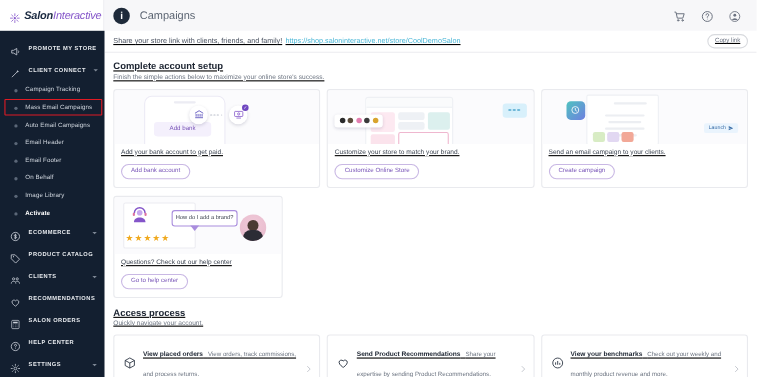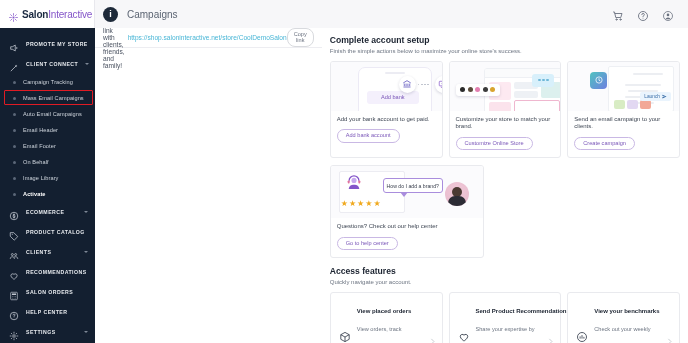--- a/index.html
+++ b/index.html
@@ -11,21 +11,21 @@
   }
   .app { position: relative; width: 688px; height: 343px; display: flex; flex-direction: column; }
 
   
   .topbar { height: 28px; display: flex; align-items: stretch; background: #fff; flex: 0 0 28px; }
   .brand {
     width: 95px; flex: 0 0 95px; display: flex; align-items: center; gap: 3px;
     padding-left: 8px; border-right: 1px solid #e8e8ed; background: #fff;
   }
   .brand-mark { width: 11px; height: 11px; flex: 0 0 11px; position: relative; }
-  .brand-text { font-size: 10px; font-weight: bold; letter-spacing: -0.2px; white-space: nowrap; }
+  .brand-text { font-size: 10px; font-weight: bold; letter-spacing: -0.2px; white-space: nowrap; font-style: italic; }
   .brand-text .b1 { color: #1b2a41; }
   .brand-text .b2 { color: #8455c9; font-weight: normal; }
 
   .topbar-main { flex: 1; display: flex; align-items: center; background: #f7f7f9; padding: 0 8px; }
   .page-dot {
     width: 15px; height: 15px; border-radius: 50%; background: #1e2a3a;
     display: flex; align-items: center; justify-content: center;
     color: #fff; font-size: 9px; font-weight: bold; flex: 0 0 15px;
   }
   .page-title { margin-left: 9px; font-size: 10px; color: #5b6472; }
@@ -59,21 +59,21 @@
   }
   .bullet { width: 3px; height: 3px; border-radius: 50%; background: #5b6778; flex: 0 0 3px; }
   .subnav-label { font-size: 5.6px; color: #cfd5dd; white-space: nowrap; letter-spacing: 0.1px; }
   .subnav-item.bold .subnav-label { font-weight: bold; color: #fff; }
   .annot-box {
     position: absolute; left: 4px; right: 2px; height: 15px;
     border: 1.4px solid #e01b24; border-radius: 1px; pointer-events: none;
   }
 
   
-  .content { flex: 1; background: #ffffff; display: flex; flex-direction: row; min-width: 0; overflow: hidden; }
+  .content { flex: 1; background: #ffffff; display: flex; flex-direction: column; min-width: 0; overflow: hidden; text-decoration: underline; }
 
   .sharebar {
     height: 20px; flex: 0 0 20px; display: flex; align-items: center;
     padding: 0 8px; border-bottom: 1px solid #ededf1; background: #fff;
   }
   .share-text { font-size: 6.6px; color: #4a5260; }
   .share-link { font-size: 6.6px; color: #49b6d6; margin-left: 3px; text-decoration: none; }
   .copy-link {
     margin-left: auto; font-size: 5.6px; color: #6b7280; background: #fff;
     border: 1px solid #d8dade; border-radius: 8px; padding: 2.5px 6px; cursor: pointer;
@@ -515,21 +515,21 @@
               </div>
             </div>
             <div class="card-body">
               <div class="card-desc">Questions? Check out our help center</div>
               <button class="card-btn">Go to help center</button>
             </div>
           </div>
         </div>
 
         <div style="margin-top:8px;">
-          <div class="sec-title">Access features</div>
+          <div class="sec-title">Access process</div>
           <div class="sec-sub">Quickly navigate your account.</div>
         </div>
 
         <div class="feat-row">
 
           <div class="feature">
             <span class="feat-icon">
               <svg viewBox="0 0 24 24" width="12" height="12" fill="none" stroke="#2b3442" stroke-width="1.6" stroke-linejoin="round">
                 <path d="M12 2.8l8.4 4.6v9.2L12 21.2 3.6 16.6V7.4z"></path>
                   <path d="M3.6 7.4L12 12l8.4-4.6M12 12v9.2"></path>

